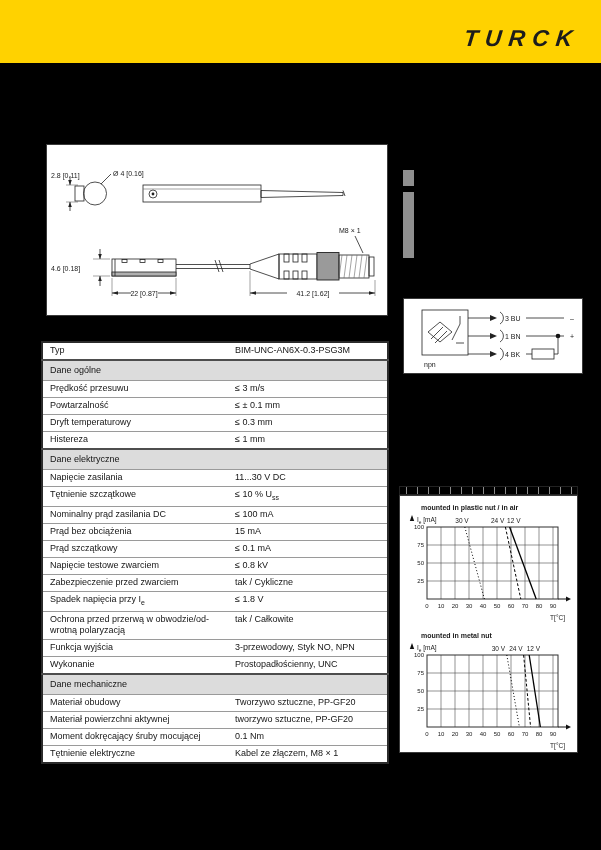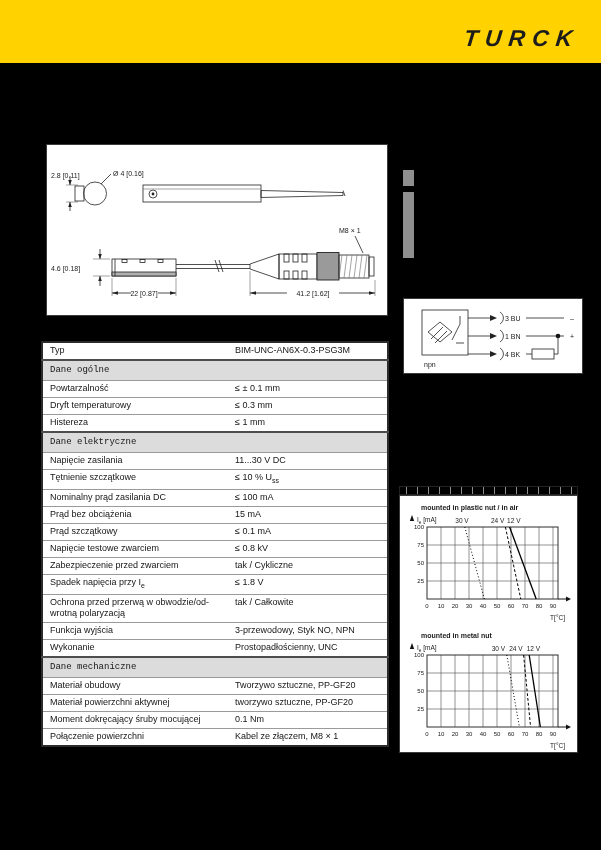--- a/index.html
+++ b/index.html
@@ -29,21 +29,21 @@
   .spec-table{
     position:absolute;left:41px;top:341px;width:348px;border-collapse:collapse;
     background:#fff;border:2px solid #2b2b2b;table-layout:fixed;
   }
   .spec-table td{
     font-size:9px;color:#151515;line-height:11px;vertical-align:top;
     padding:2px 6px 3px 7px;border-top:1px solid #9a9a9a;
   }
   .spec-table tr:first-child td{border-top:none;}
   .spec-table td.lbl{width:172px;}
-  .spec-table td.section{background:#dcdcdc;border-top:2px solid #4d4d4d;padding-top:4px;padding-bottom:4px;font-family:Liberation Mono, monospace;}
+  .spec-table td.section{background:#dcdcdc;border-top:2px solid #4d4d4d;padding-top:4px;padding-bottom:4px;}
   sub{font-size:7px;}
   
   svg text{font-family:"Liberation Sans", sans-serif;fill:#1a1a1a;}
   .d-txt{font-size:7px;}
   .w-txt{font-size:7px;}
   .c-title{font-size:7px;font-weight:bold;}
   .c-lab{font-size:6.5px;}
   .c-tick{font-size:6px;}
   .grid{stroke:#4a4a4a;stroke-width:.6;}
   .plotborder{fill:none;stroke:#2e2e2e;stroke-width:1;}
@@ -183,20 +183,24 @@
 <table class="spec-table">
   <tbody>
       <tr>
         <td class="lbl">Typ</td>
         <td class="val">BIM-UNC-AN6X-0.3-PSG3M</td>
       </tr>
       <tr>
         <td colspan="2" class="section">Dane ogólne</td>
       </tr>
       <tr>
+        <td class="lbl">Prędkość przesuwu</td>
+        <td class="val">≤ 3 m/s</td>
+      </tr>
+      <tr>
         <td class="lbl">Powtarzalność</td>
         <td class="val">≤ ± 0.1 mm</td>
       </tr>
       <tr>
         <td class="lbl">Dryft temperaturowy</td>
         <td class="val">≤ 0.3 mm</td>
       </tr>
       <tr>
         <td class="lbl">Histereza</td>
         <td class="val">≤ 1 mm</td>
@@ -257,21 +261,21 @@
       </tr>
       <tr>
         <td class="lbl">Materiał powierzchni aktywnej</td>
         <td class="val">tworzywo sztuczne, PP-GF20</td>
       </tr>
       <tr>
         <td class="lbl">Moment dokręcający śruby mocującej</td>
         <td class="val">0.1 Nm</td>
       </tr>
       <tr>
-        <td class="lbl">Połączenie powierzchni</td>
+        <td class="lbl">Tętnienie elektryczne</td>
         <td class="val">Kabel ze złączem, M8 × 1</td>
       </tr>
     </tbody>
 </table>
 
 <div class="chart-header-strip"></div>
 
 <div class="panel charts-box">
   <svg class="chart-block" style="top:3px" width="177" height="126" viewBox="0 0 177 126">
       <text x="20" y="11" class="c-title">mounted in plastic nut / in air</text>

